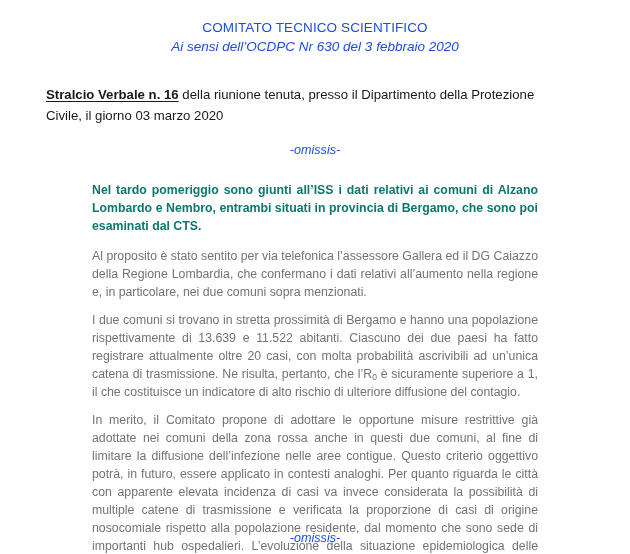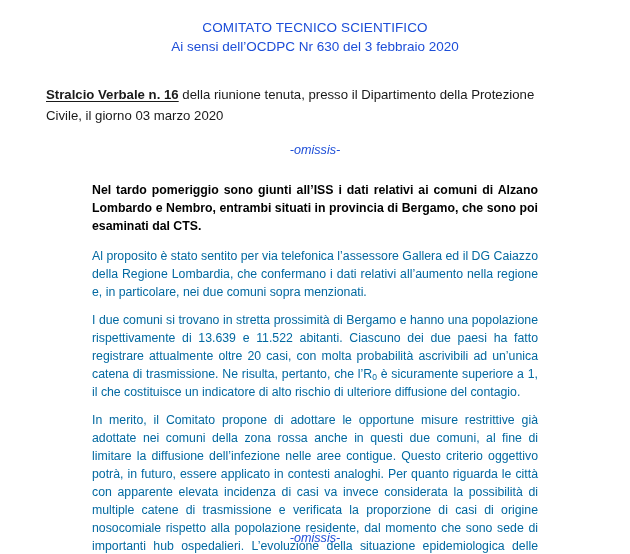--- a/index.html
+++ b/index.html
@@ -34,20 +34,21 @@
   }
   .doc-header .title-line {
     font-size: 13.5px;
     line-height: 19px;
     letter-spacing: 0.1px;
     color: #1d4ed8;
     white-space: nowrap;
   }
   .doc-header .title-line.second {
     letter-spacing: 0px;
+    font-style: italic;
   }
 
   
   .stralcio {
     position: absolute;
     left: 46px;
     top: 84px;
     width: 492px;
     font-size: 13.2px;
     line-height: 21px;
@@ -78,27 +79,27 @@
     position: absolute;
     left: 92px;
     top: 181px;
     width: 446px;
   }
   .para {
     text-align: justify;
     text-justify: inter-word;
     font-size: 12.3px;
     line-height: 18px;
-    color: #0369a1;
+    color: #737373;
     margin: 0 0 10px 0;
   }
   .para:last-child { margin-bottom: 0; }
   .para.emphasis {
     font-weight: bold;
-    color: #000000;
+    color: #0f766e;
     margin-bottom: 12px;
   }
   .para .ital { }
   .para sub {
     font-size: 8.5px;
     line-height: 0;
     vertical-align: baseline;
     position: relative;
     top: 2px;
   }

